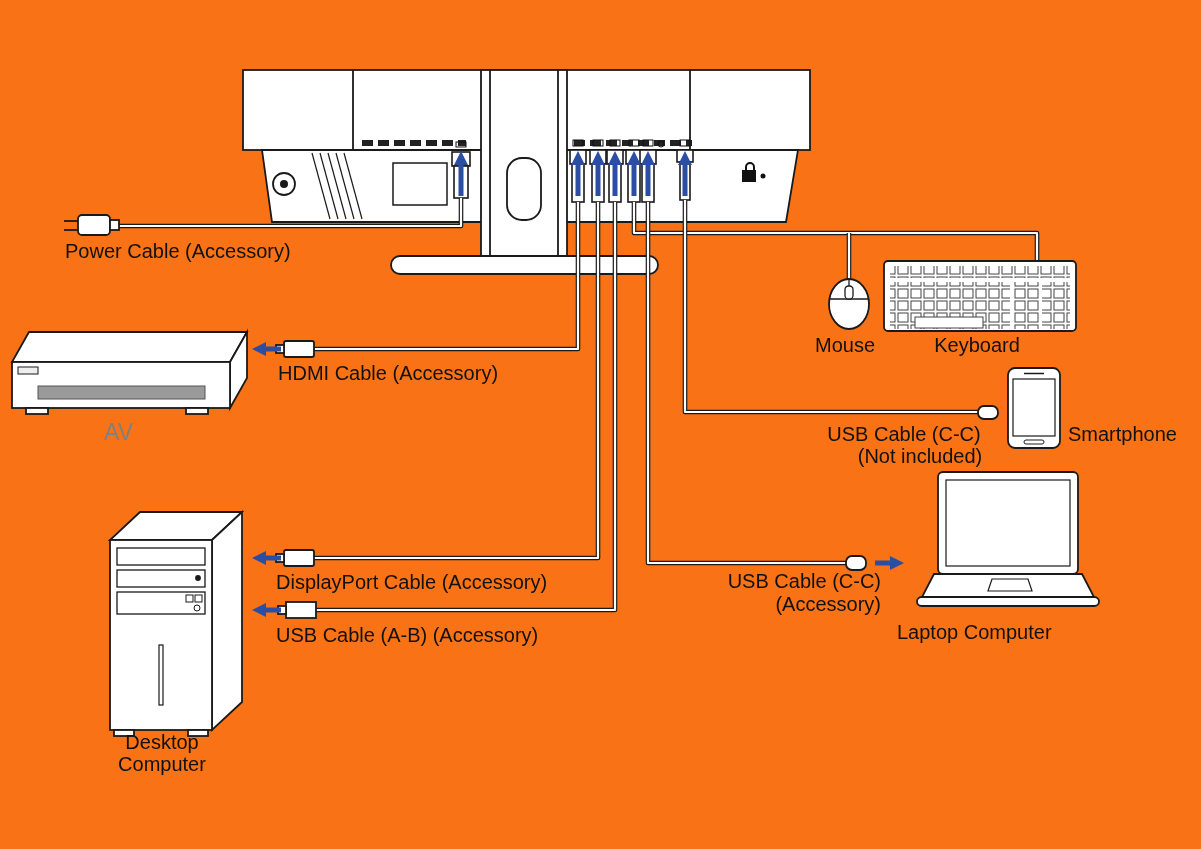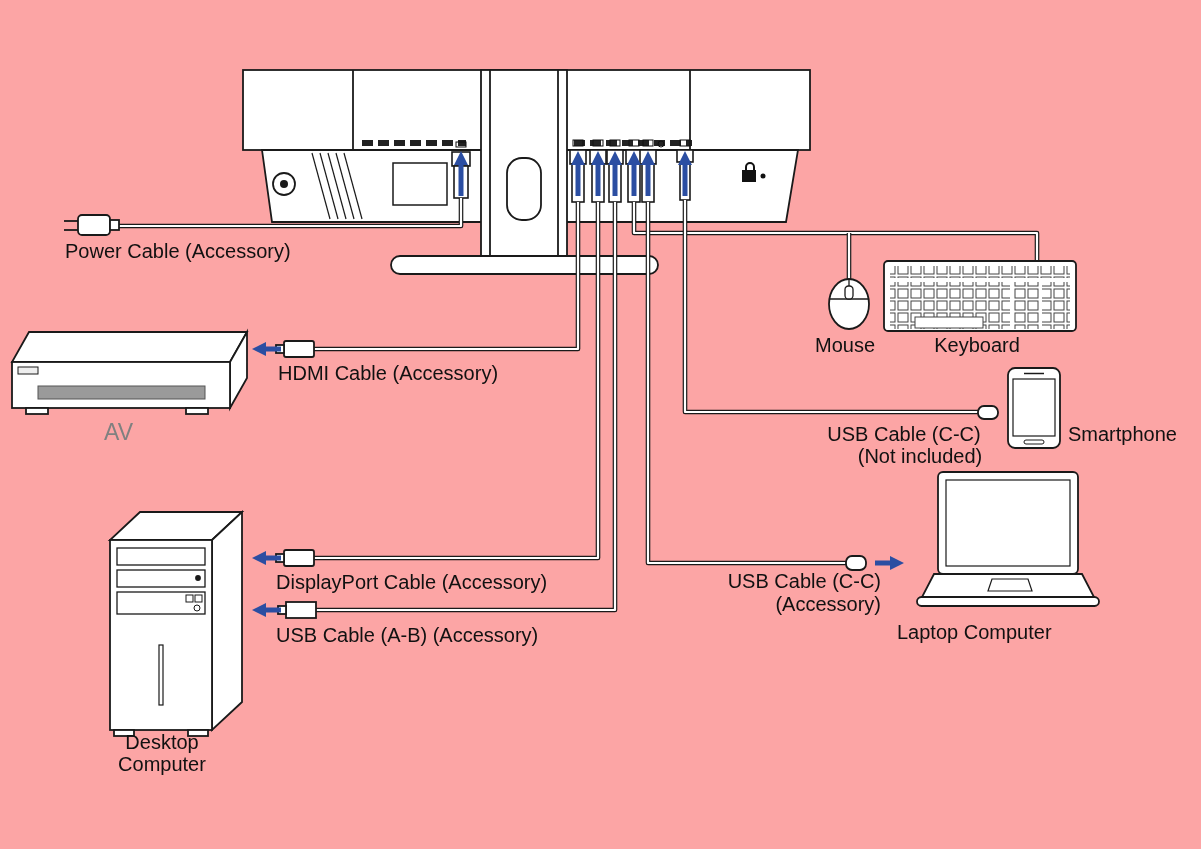--- a/index.html
+++ b/index.html
@@ -1,16 +1,16 @@
 <!DOCTYPE html>
 <html><head>
 <meta charset="utf-8">
 <style>
   html,body{margin:0;padding:0;background:#fff;}
-  .stage{position:relative;width:1201px;height:849px;background:#fca5a5;overflow:hidden;}
+  .stage{position:relative;width:1201px;height:849px;background:#f97316;overflow:hidden;}
   svg{display:block;}
   .lbl{font-family:"Liberation Sans",sans-serif;font-size:20px;fill:#111;}
   .lbl-av{font-family:"Liberation Sans",sans-serif;font-size:23px;}
 </style>
 </head>
 <body>
 
 <div class="stage">
 <svg width="1201" height="849" viewBox="0 0 1201 849" xmlns="http://www.w3.org/2000/svg">
 

